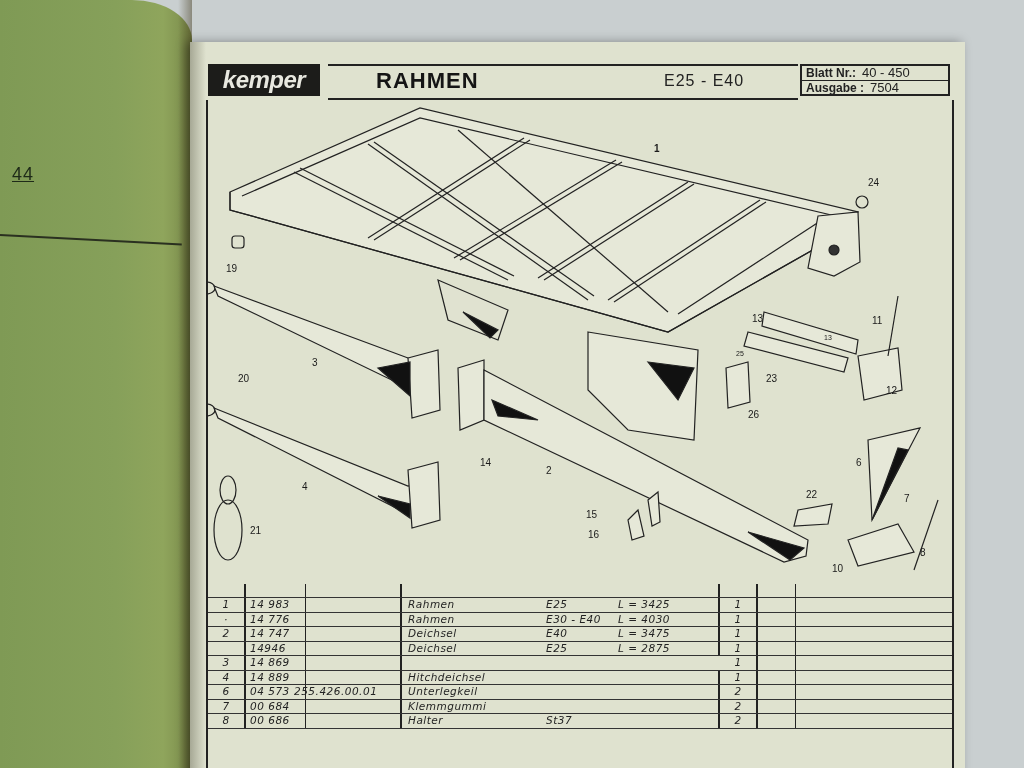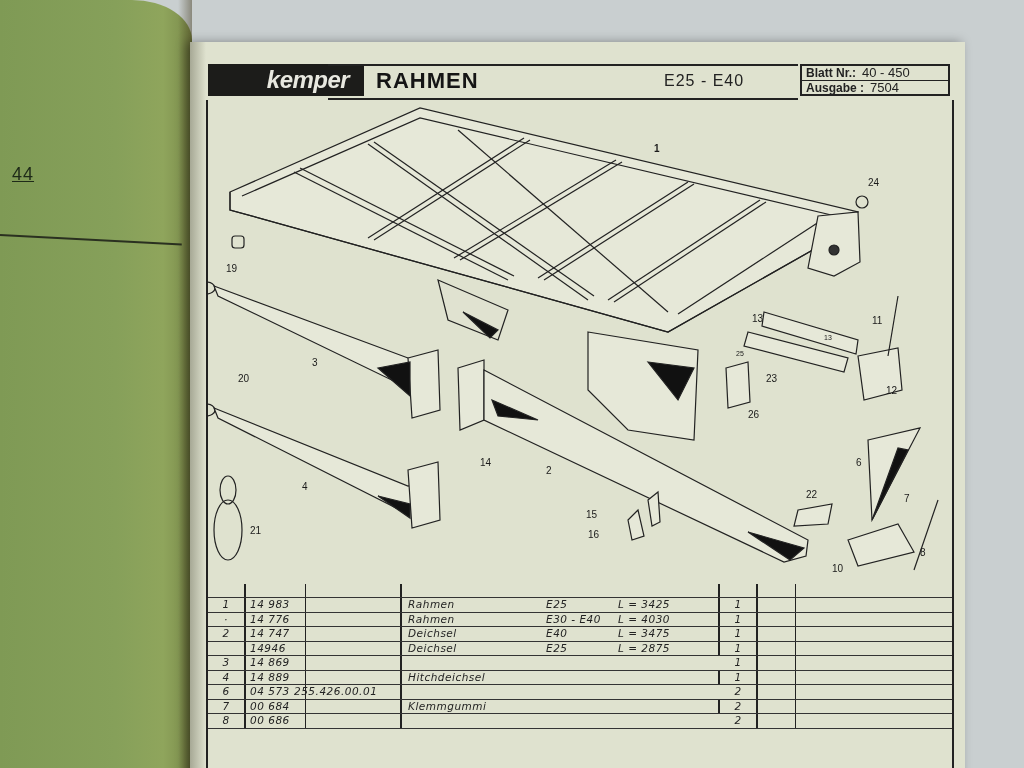--- a/index.html
+++ b/index.html
@@ -34,21 +34,20 @@
     position:absolute; left:0; top:0; width:16px; height:100%;
     background:linear-gradient(90deg, rgba(60,60,40,0.35), rgba(0,0,0,0));
   }
   
   .header { position:absolute; left:14px; top:22px; width:746px; height:38px; }
   .logo {
     position:absolute; left:4px; top:0; width:112px; height:32px; background:#1c1c1a;
     color:#e8e8e0; font-style:italic; font-weight:bold; font-size:24px;
     display:flex; align-items:center; justify-content:center; letter-spacing:-0.5px;
     font-family:"Liberation Sans", sans-serif;
-    padding-left:44px;
   }
   .title-box {
     position:absolute; left:124px; top:0; width:470px; height:32px;
     border-top:2px solid #222; border-bottom:2px solid #222;
   }
   .title {
     position:absolute; left:48px; top:2px; font-size:22px; font-weight:bold; color:#151515; letter-spacing:1px;
   }
   .model {
     position:absolute; left:336px; top:6px; font-size:16px; color:#222; letter-spacing:1px;
@@ -295,20 +294,25 @@
               <span class="c"></span>
             </div>
             <div class="cell c-stk">1</div>
             <div class="cell c-x"></div>
             <div class="cell c-bem"></div>
           </div>
           <div class="row">
             <div class="cell c-bild">6</div>
             <div class="cell c-neu">04 573</div>
             <div class="cell c-alt">255.426.00.01</div>
+            <div class="cell c-ben">
+              <span class="a">Unterlegkeil</span>
+              <span class="b"></span>
+              <span class="c"></span>
+            </div>
             <div class="cell c-stk">2</div>
             <div class="cell c-x"></div>
             <div class="cell c-bem"></div>
           </div>
           <div class="row">
             <div class="cell c-bild">7</div>
             <div class="cell c-neu">00 684</div>
             <div class="cell c-alt"></div>
             <div class="cell c-ben">
               <span class="a">Klemmgummi</span>
@@ -316,20 +320,25 @@
               <span class="c"></span>
             </div>
             <div class="cell c-stk">2</div>
             <div class="cell c-x"></div>
             <div class="cell c-bem"></div>
           </div>
           <div class="row">
             <div class="cell c-bild">8</div>
             <div class="cell c-neu">00 686</div>
             <div class="cell c-alt"></div>
+            <div class="cell c-ben">
+              <span class="a">Halter</span>
+              <span class="b">St37</span>
+              <span class="c"></span>
+            </div>
             <div class="cell c-stk">2</div>
             <div class="cell c-x"></div>
             <div class="cell c-bem"></div>
           </div>
         </div>
     </div>
   </div>
 </div>
 
 </body></html>

